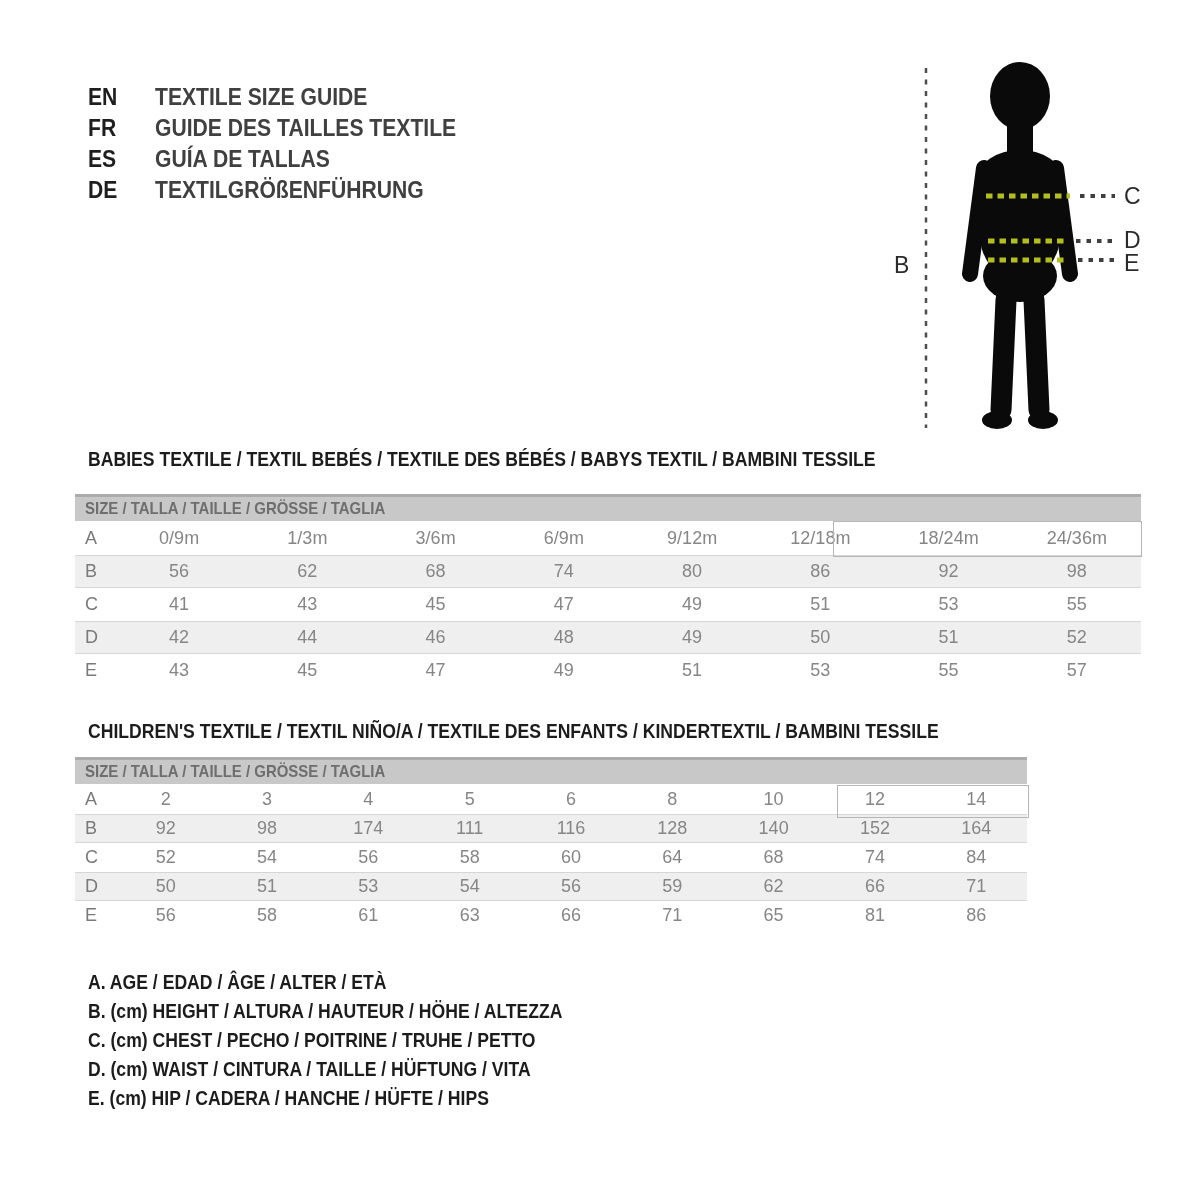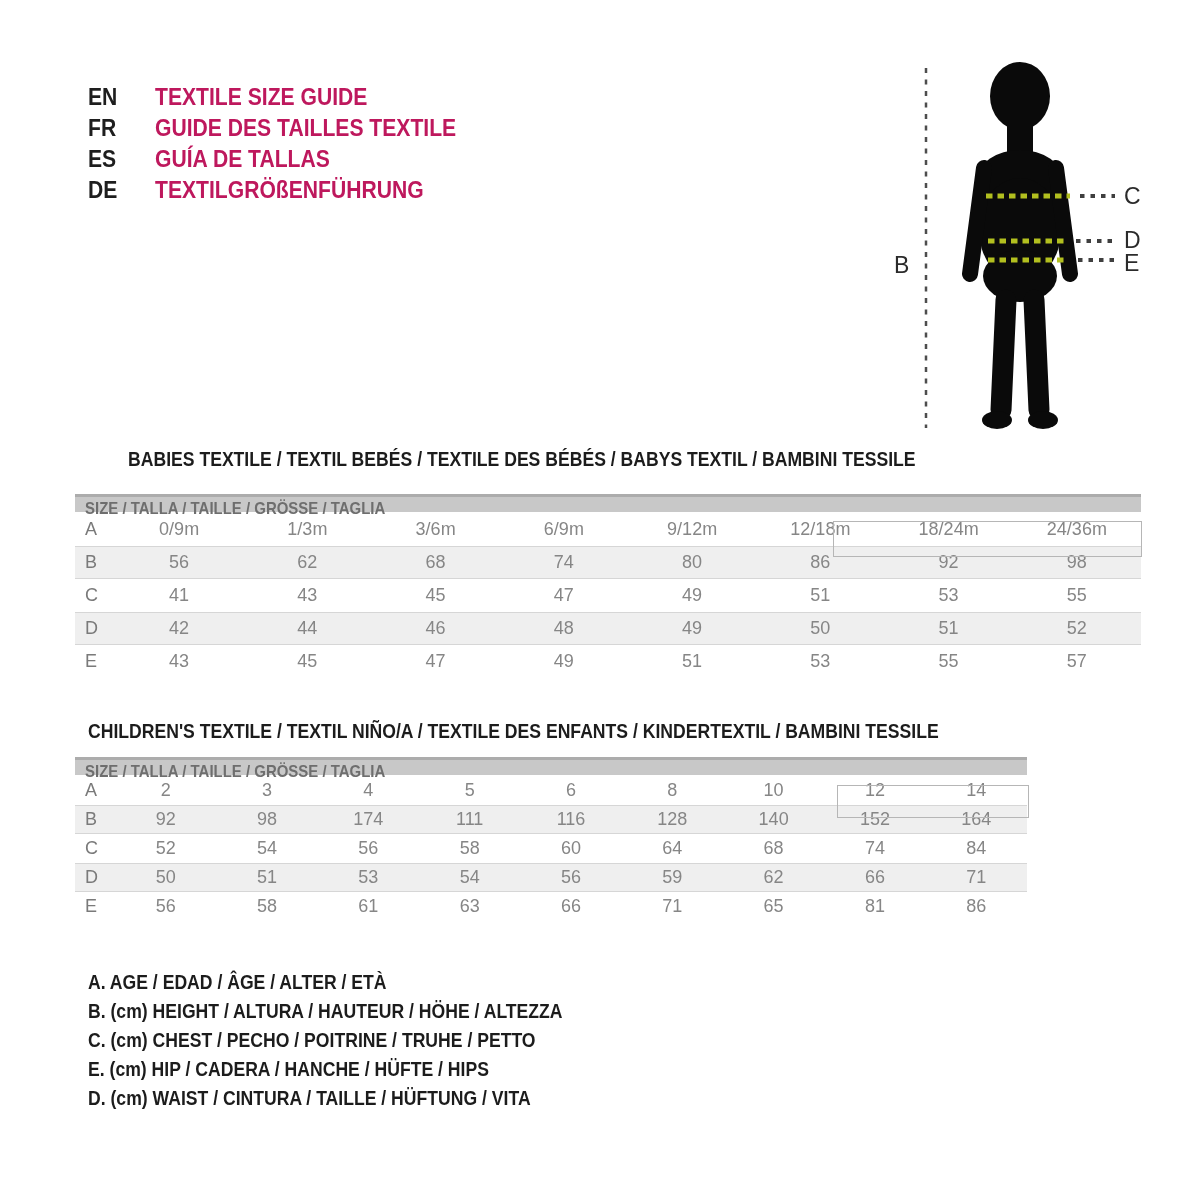--- a/index.html
+++ b/index.html
@@ -7,36 +7,36 @@
     width:1200px;height:1200px;position:relative;background:#ffffff;
     font-family:"Liberation Sans", sans-serif;overflow:hidden;
     -webkit-font-smoothing:antialiased;
   }
   .condensed{display:inline-block;transform:scaleX(.88);transform-origin:0 50%;white-space:nowrap;}
 
   
   .languages{position:absolute;left:88px;top:80px;}
   .lang-row{display:flex;height:31px;align-items:flex-end;}
   .lang-code{width:67px;font-size:24px;font-weight:700;color:#1e1e1e;}
-  .lang-title{font-size:24px;font-weight:700;color:#be185d;}
+  .lang-title{font-size:24px;font-weight:700;color:#404040;}
 
   
   .figure-wrap{position:absolute;left:880px;top:48px;width:280px;height:400px;}
 
   
   .section-heading{position:absolute;left:88px;font-size:20px;font-weight:700;color:#1c1c1c;white-space:nowrap;}
-  .heading-babies{top:448px;margin-left:40px;}
+  .heading-babies{top:448px;}
   .heading-children{top:720px;}
 
   
   .size-table{position:absolute;left:75px;}
   .tbl-babies{top:494px;width:1066px;}
   .tbl-children{top:757px;width:952px;}
   .tbl-header{
-    height:18px;box-sizing:border-box;border-top:3px solid #acacac;
+    height:27px;box-sizing:border-box;border-top:3px solid #acacac;
     background:#c8c8c8;color:#6e6e6e;font-size:17px;font-weight:700;
     line-height:24px;padding-left:10px;margin-bottom:1px;white-space:nowrap;
   }
   .trow{display:flex;align-items:center;box-sizing:border-box;}
   .tbl-babies .trow{height:33px;}
   .tbl-children .trow{height:29px;}
   .trow.stripe{background:#efefef;border-top:1px solid #d6d6d6;border-bottom:1px solid #d6d6d6;}
   .tlabel{width:30px;padding-left:10px;font-size:18px;color:#7a7a7a;font-weight:500;flex:none;}
   .tcell{flex:1;text-align:center;font-size:18px;color:#868686;font-weight:500;}
 
@@ -248,18 +248,18 @@
     <div class="legend-line">
       <span class="condensed">A. AGE / EDAD / ÂGE / ALTER / ETÀ</span>
     </div>
     <div class="legend-line">
       <span class="condensed">B. (cm) HEIGHT / ALTURA / HAUTEUR / HÖHE / ALTEZZA</span>
     </div>
     <div class="legend-line">
       <span class="condensed">C. (cm) CHEST / PECHO / POITRINE / TRUHE / PETTO</span>
     </div>
     <div class="legend-line">
+      <span class="condensed">D. (cm) WAIST / CINTURA / TAILLE / HÜFTUNG / VITA</span>
+    </div>
+    <div class="legend-line">
       <span class="condensed">E. (cm) HIP / CADERA / HANCHE / HÜFTE / HIPS</span>
     </div>
-    <div class="legend-line">
-      <span class="condensed">D. (cm) WAIST / CINTURA / TAILLE / HÜFTUNG / VITA</span>
-    </div>
   </div>
 
 </body></html>

